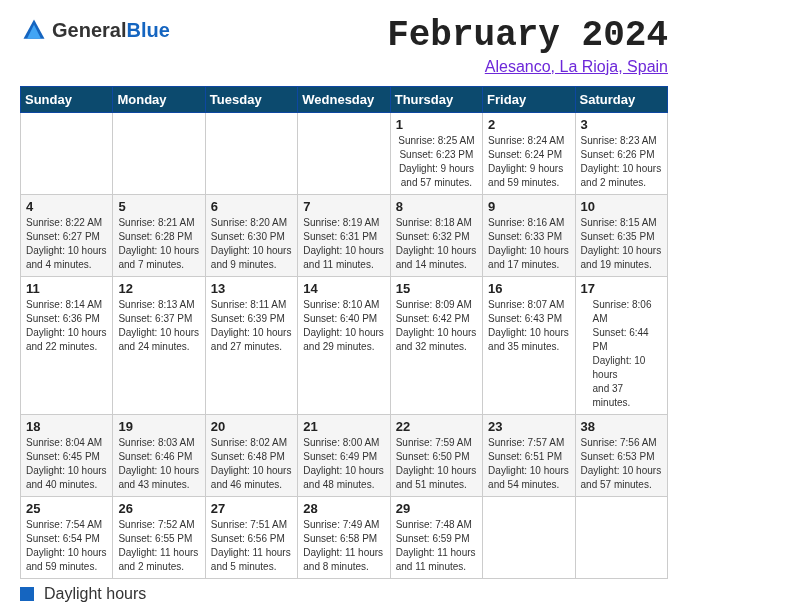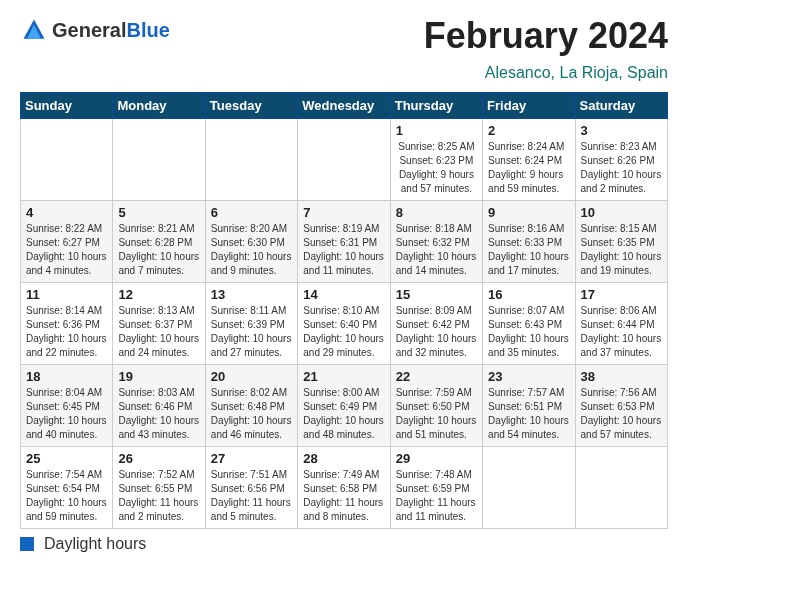--- a/index.html
+++ b/index.html
@@ -39,25 +39,27 @@
       height: 28px;
     }
     .title-block {
       text-align: right;
     }
     .month-title {
       font-size: 36px;
       font-weight: bold;
       color: #222;
       line-height: 1.1;
+      font-family: Liberation Mono, monospace;
     }
     .location {
       font-size: 16px;
-      color: #0f766e;
-      margin-top: 8px;
+      color: #6d28d9;
+      margin-top: 2px;
+      text-decoration: underline;
     }
     table {
       width: 100%;
       border-collapse: collapse;
       table-layout: fixed;
     }
     thead tr th {
       background: #0c4a6e;
       color: #fff;
       font-size: 13px;
@@ -257,21 +259,21 @@
           </td>
           <td>
             <span class="day-num">16</span>
             <div class="day-info" style="white-space: pre-line;">Sunrise: 8:07 AM
 Sunset: 6:43 PM
 Daylight: 10 hours
 and 35 minutes.</div>
           </td>
           <td>
             <span class="day-num">17</span>
-            <div class="day-info" style="white-space: pre-line;">Sunrise: 8:06 AM
+            <div class="day-info" style="white-space: pre-line; margin-left: 12px;">Sunrise: 8:06 AM
 Sunset: 6:44 PM
 Daylight: 10 hours
 and 37 minutes.</div>
           </td>
         </tr>
         <tr>
           <td>
             <span class="day-num">18</span>
             <div class="day-info" style="white-space: pre-line;">Sunrise: 8:04 AM
 Sunset: 6:45 PM

